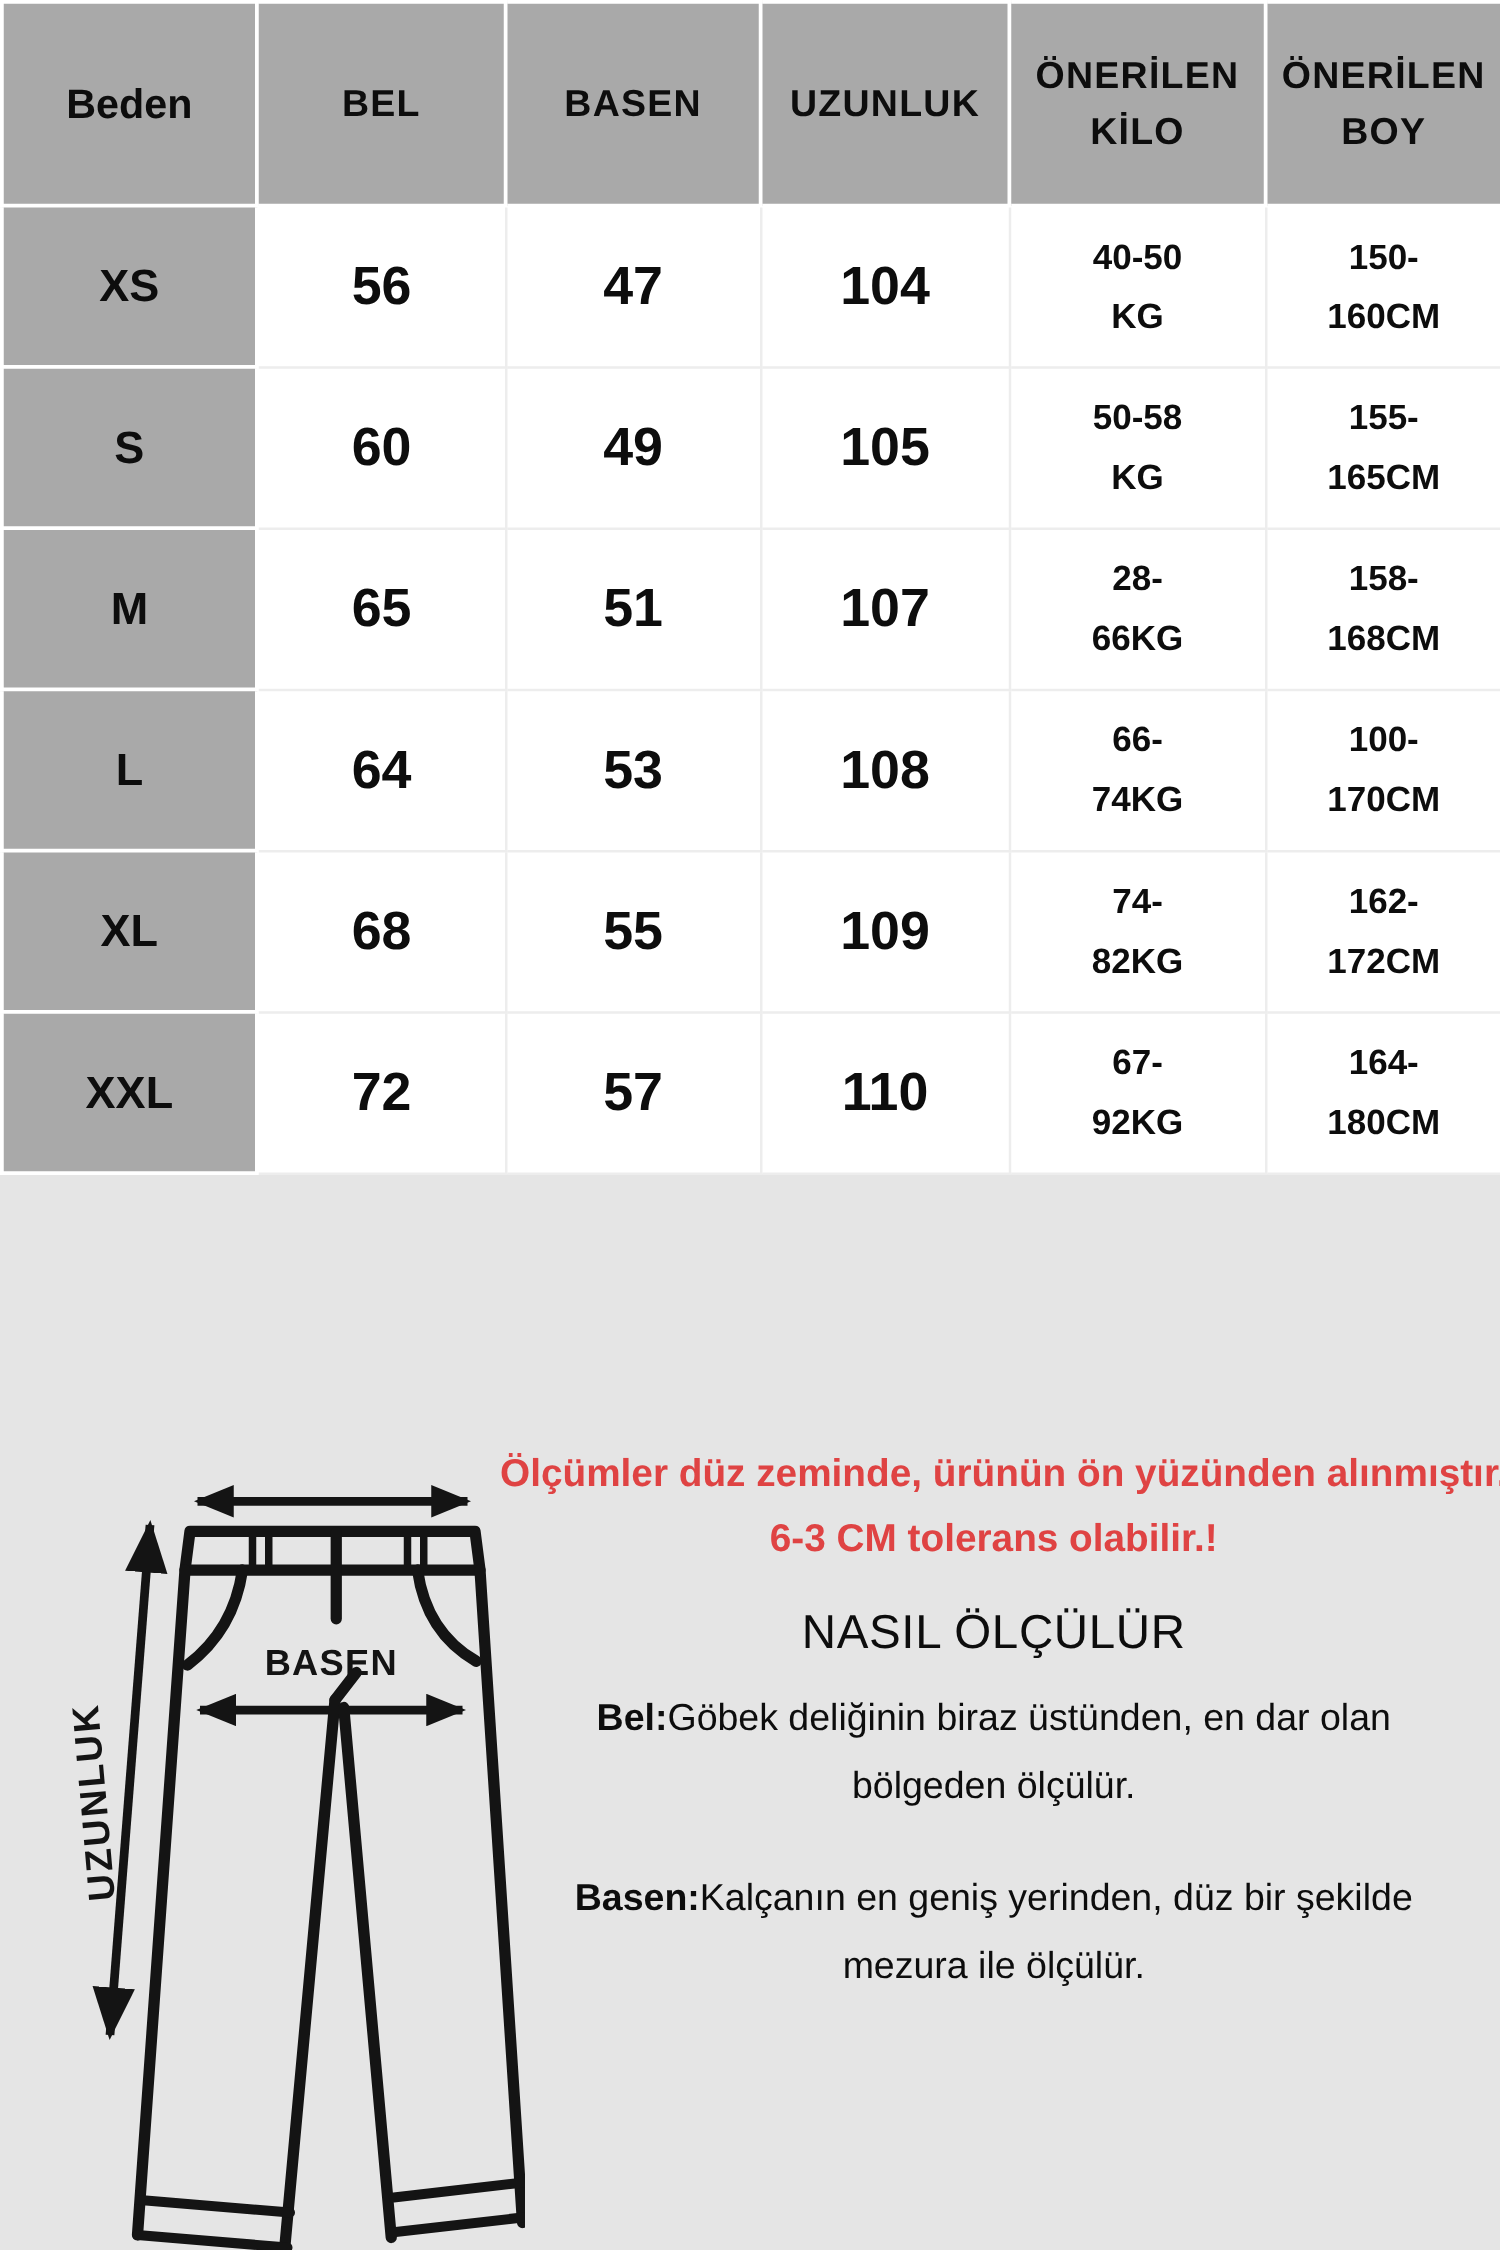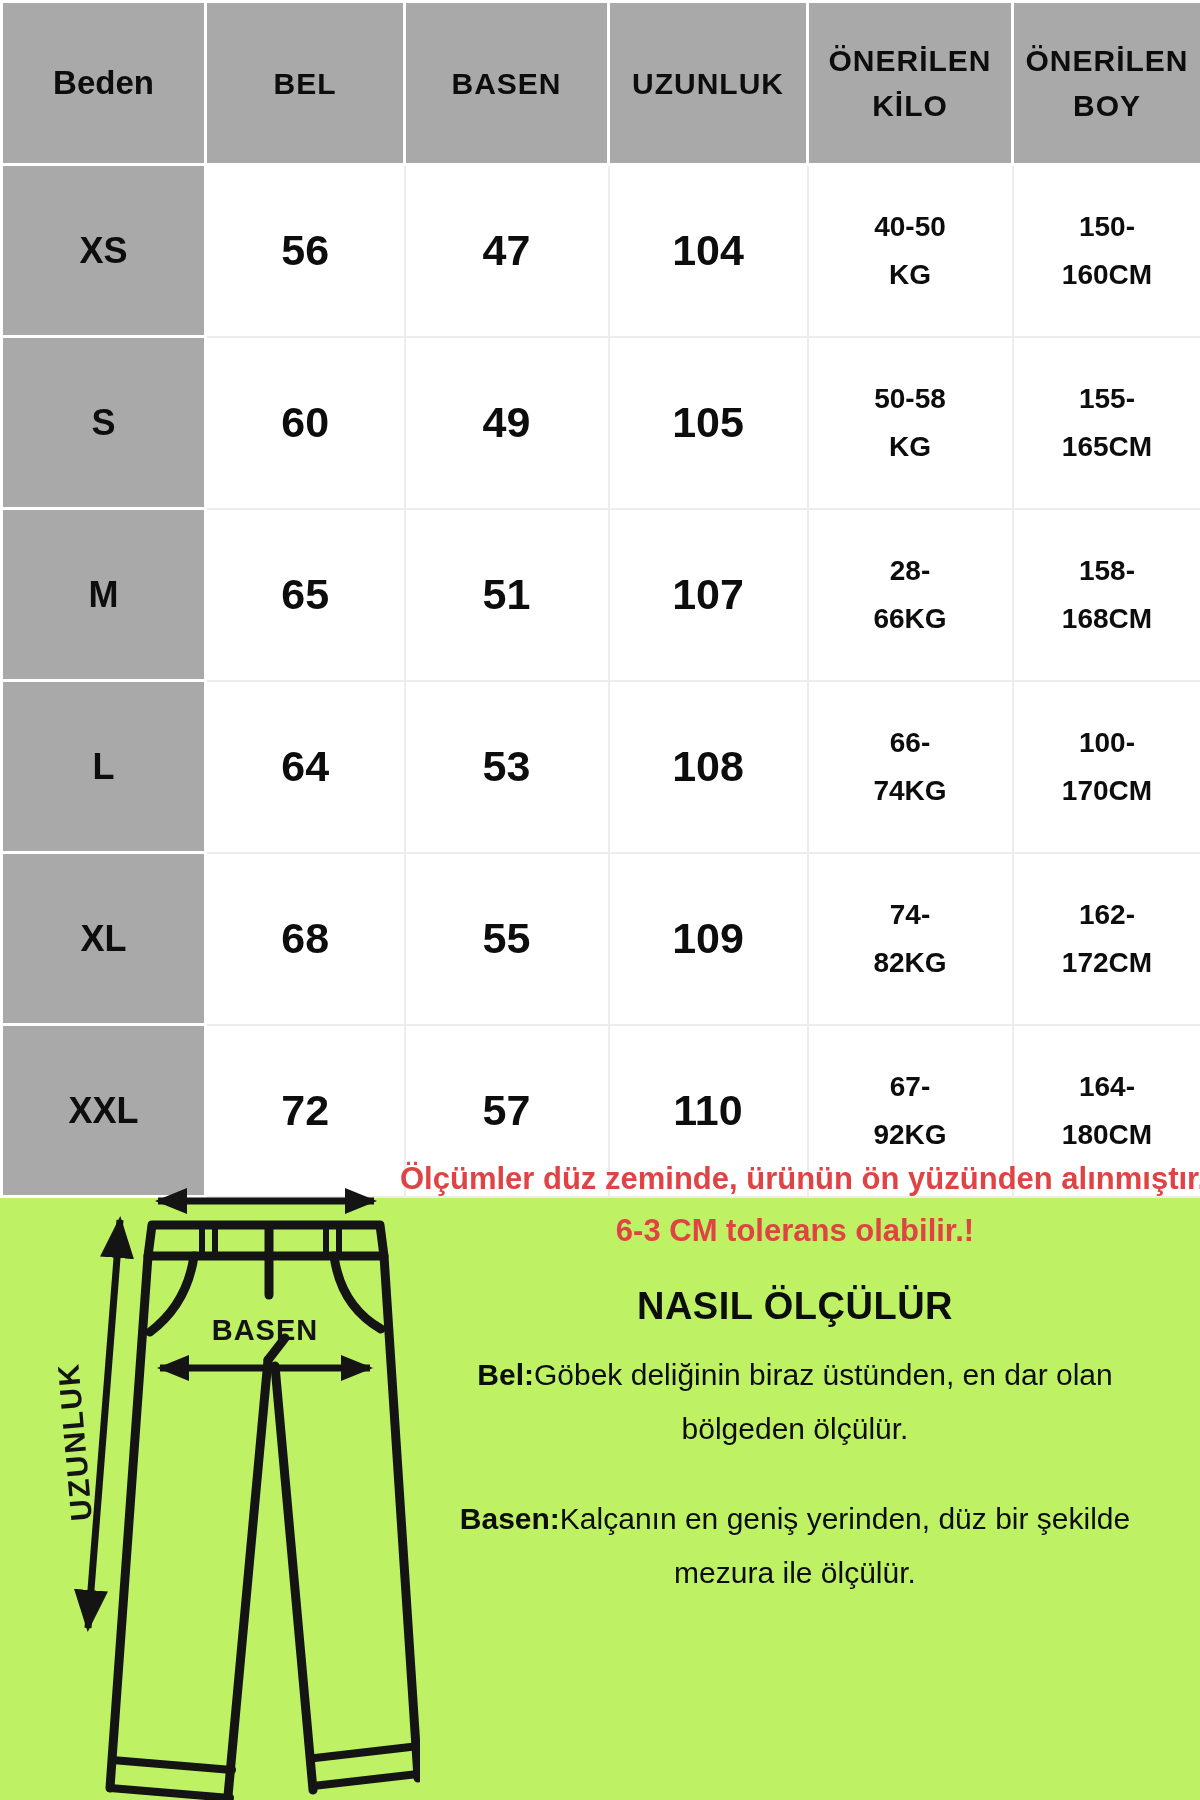--- a/index.html
+++ b/index.html
@@ -1,38 +1,38 @@
 <!DOCTYPE html>
 <html><head>
 <meta charset="utf-8">
 <style>
   html,body{margin:0;padding:0;background:#ffffff;}
   .page{
     position:relative;
     width:1200px;height:1800px;
-    background:#bef264;
+    background:#e5e5e5;
     font-family:"Liberation Sans", sans-serif;
     color:#0d0d0d;
     overflow:hidden;
   }
 
   
   table.size-table{
     position:absolute;top:0;left:0;
     width:1200px;
     border-collapse:collapse;
     table-layout:fixed;
   }
   .size-table th,.size-table td{
     text-align:center;vertical-align:middle;padding:0;
     border:2px solid #ededed;
     background:#ffffff;
   }
   .size-table thead tr{height:163px;}
-  .size-table tbody tr{height:172px;}
+  .size-table tbody tr{height:129px;}
   .size-table th{
     font-size:30px;font-weight:700;line-height:1.5;letter-spacing:1px;
   }
   .size-table th.beden{font-size:33px;letter-spacing:0;}
   .size-table td{font-size:43px;font-weight:700;}
   .size-table .gray{background:#a9a9a9;border:3px solid #ffffff;}
   .size-table td.size-cell{font-size:36px;}
   .size-table td.two-line{font-size:28px;line-height:1.7;}
 
   
@@ -40,21 +40,21 @@
     position:absolute;left:400px;top:1137px;width:790px;
     text-align:center;
   }
   .note{
     padding-top:16px;
     font-size:31px;font-weight:700;line-height:52px;
     white-space:nowrap;
   }
   .howto-title{
     margin:28px 0 0 0;
-    font-size:38px;font-weight:700;letter-spacing:.5px;
+    font-size:38px;font-weight:400;letter-spacing:.5px;
     color:#0d0d0d;
   }
   .para{
     margin:36px auto 0 auto;
     max-width:750px;
     font-size:30px;font-weight:400;line-height:54px;
   }
   .para.first{margin-top:20px;}
   .para b{font-weight:700;}
 

